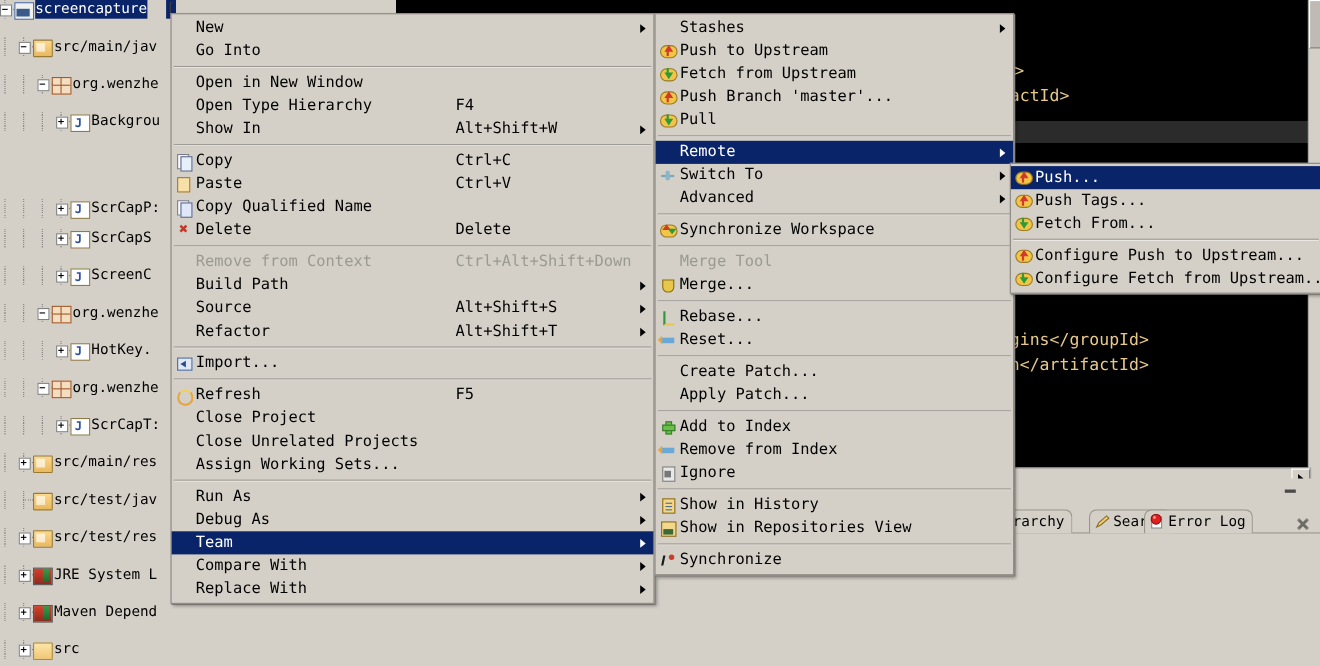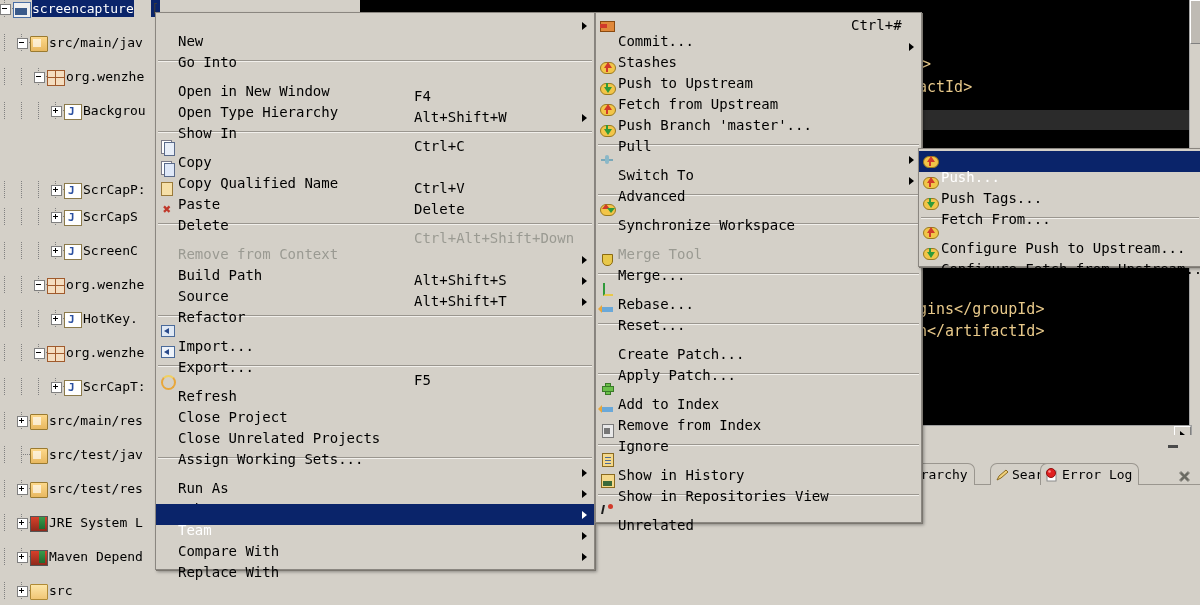--- a/index.html
+++ b/index.html
@@ -60,21 +60,21 @@
   .ico-lib{background:linear-gradient(#d8402a,#8f2a1c);border:1px solid #555;}
   .ico-lib:after{content:"";position:absolute;left:8px;top:0;width:6px;height:12px;background:linear-gradient(#3a9a4a,#1f6b30);}
 
   
   .menu{position:absolute;background:#d4d0c8;
         border:1px solid #8a8680;
         box-shadow:1px 1px 0 #7a766f, 2px 2px 3px rgba(0,0,0,.35);
         padding:2px 0;z-index:50;}
   .mi{position:relative;height:21px;line-height:21px;white-space:nowrap;
       font-size:14px;font-family:"DejaVu Sans Mono","Liberation Mono",monospace;color:#000;}
-  .mi .mlabel{position:absolute;left:22px;top:16px;}
+  .mi .mlabel{position:absolute;left:22px;top:0;}
   .mi .maccel{position:absolute;top:0;}
   .mi.dis .mlabel,.mi.dis .maccel{color:#9a9a92;}
   .mi.hl{background:#0a246a;}
   .mi.hl .mlabel,.mi.hl .maccel{color:#fff;}
   .mi .arrow{position:absolute;right:7px;top:7px;width:0;height:0;
              border-left:5px solid #000;border-top:4px solid transparent;border-bottom:4px solid transparent;}
   .mi.hl .arrow{border-left-color:#fff;}
   .sep{height:1px;margin:3px 2px;background:#9a968f;border-bottom:1px solid #f2f0ec;}
   .mico{position:absolute;left:3px;top:3px;width:16px;height:15px;}
 
@@ -341,31 +341,31 @@
     <div class="mi">
       <span class="mico">
         <span class="g-doc"></span>
         <span class="g-doc2"></span>
       </span>
       <span class="mlabel">Copy</span>
       <span class="maccel" style="left: 258px;">Ctrl+C</span>
     </div>
     <div class="mi">
       <span class="mico">
+        <span class="g-clip"></span>
+      </span>
+      <span class="mlabel">Paste</span>
+      <span class="maccel" style="left: 258px;">Ctrl+V</span>
+    </div>
+    <div class="mi">
+      <span class="mico">
         <span class="g-doc"></span>
         <span class="g-doc2" style="background:#dfe8f8"></span>
       </span>
       <span class="mlabel">Copy Qualified Name</span>
-    </div>
-    <div class="mi">
-      <span class="mico">
-        <span class="g-clip"></span>
-      </span>
-      <span class="mlabel">Paste</span>
-      <span class="maccel" style="left: 258px;">Ctrl+V</span>
     </div>
     <div class="mi">
       <span class="mico">
         <span class="g-x">✖</span>
       </span>
       <span class="mlabel">Delete</span>
       <span class="maccel" style="left: 258px;">Delete</span>
     </div>
     <div class="sep"></div>
     <div class="mi dis">
@@ -386,26 +386,20 @@
       <span class="maccel" style="left: 258px;">Alt+Shift+T</span>
       <span class="arrow"></span>
     </div>
     <div class="sep"></div>
     <div class="mi">
       <span class="mico">
         <span class="g-imp"></span>
       </span>
       <span class="mlabel">Import...</span>
     </div>
-    <div class="mi">
-      <span class="mico">
-        <span class="g-imp" style="background:#eef3fa"></span>
-      </span>
-      <span class="mlabel">Export...</span>
-    </div>
     <div class="sep"></div>
     <div class="mi">
       <span class="mico">
         <span class="g-refresh"></span>
       </span>
       <span class="mlabel">Refresh</span>
       <span class="maccel" style="left: 258px;">F5</span>
     </div>
     <div class="mi">
       <span class="mlabel">Close Project</span>
@@ -434,27 +428,20 @@
       <span class="arrow"></span>
     </div>
     <div class="mi">
       <span class="mlabel">Replace With</span>
       <span class="arrow"></span>
     </div>
   </div>
 
 <div class="menu" id="menu2" style="left:595px;top:12px;width:325px;">
     <div class="mi">
-      <span class="mico">
-        <span class="g-commit"></span>
-      </span>
-      <span class="mlabel">Commit...</span>
-      <span class="maccel" style="left: 255px;">Ctrl+#</span>
-    </div>
-    <div class="mi">
       <span class="mlabel">Stashes</span>
       <span class="arrow"></span>
     </div>
     <div class="mi">
       <span class="mico">
         <span class="g-cloud"></span>
         <span class="g-arrow-up"></span>
         <span class="g-arrow-up2"></span>
       </span>
       <span class="mlabel">Push to Upstream</span>
@@ -477,20 +464,24 @@
     </div>
     <div class="mi">
       <span class="mico">
         <span class="g-cloud"></span>
         <span class="g-arrow-dn"></span>
         <span class="g-arrow-dn2"></span>
       </span>
       <span class="mlabel">Pull</span>
     </div>
     <div class="sep"></div>
+    <div class="mi hl">
+      <span class="mlabel">Remote</span>
+      <span class="arrow"></span>
+    </div>
     <div class="mi">
       <span class="mico">
         <span class="g-switch"></span>
       </span>
       <span class="mlabel">Switch To</span>
       <span class="arrow"></span>
     </div>
     <div class="mi">
       <span class="mlabel">Advanced</span>
       <span class="arrow"></span>
@@ -564,21 +555,21 @@
       <span class="mico">
         <span class="g-repo"></span>
       </span>
       <span class="mlabel">Show in Repositories View</span>
     </div>
     <div class="sep"></div>
     <div class="mi">
       <span class="mico">
         <span class="g-disc"></span>
       </span>
-      <span class="mlabel">Unrelated</span>
+      <span class="mlabel">Synchronize</span>
     </div>
   </div>
 
 <div class="menu" id="menu3" style="left:918px;top:148px;width:282px;">
     <div class="mi hl">
       <span class="mico">
         <span class="g-cloud"></span>
         <span class="g-arrow-up"></span>
         <span class="g-arrow-up2"></span>
       </span>

